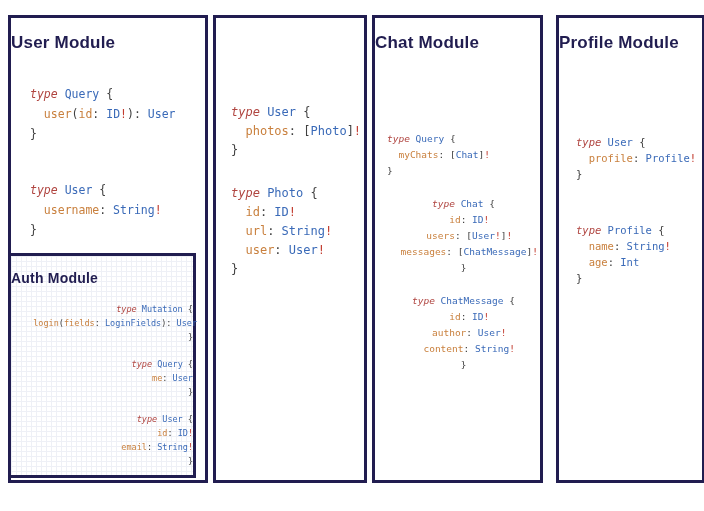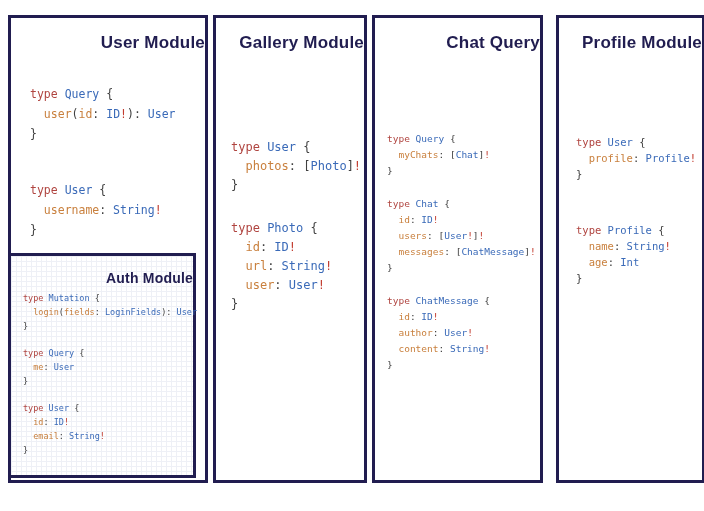--- a/index.html
+++ b/index.html
@@ -18,48 +18,48 @@
     border: 3px solid var(--navy, #211d50);
     box-sizing: border-box;
   }
   #panel-user    { left: 8px;   width: 200px; }
   #panel-gallery { left: 213px; width: 154px; }
   #panel-chat    { left: 372px; width: 171px; }
   #panel-profile { left: 556px; width: 149px; }
 
   .panel-title {
     margin-top: 15px;
-    text-align: right;
+    text-align: left;
     font-weight: bold;
     font-size: 17px;
     line-height: 20px;
     letter-spacing: 0.2px;
     color: var(--navy, #211d50);
   }
 
   .code {
     font-family: "DejaVu Sans Mono", monospace;
     white-space: pre;
     color: var(--p, #404040);
   }
   .code-line { white-space: pre; }
-  .tok-k { color: var(--k, #b04540); }
+  .tok-k { color: var(--k, #b04540); font-style: italic; }
   .tok-t { color: var(--t, #3a6ab8); }
   .tok-f { color: var(--f, #c9803e); }
   .tok-p { color: var(--p, #404040); }
   .tok-b { color: var(--b, #c23b2e); }
 
   #panel-user .code    { margin: 31px 0 0 19px; font-size: 11.5px; line-height: 20px; }
   #panel-user .code-block + .code-block { margin-top: 36px; }
 
   #panel-gallery .code { margin: 85px 0 0 15px; font-size: 12px;   line-height: 19px; }
   #panel-gallery .code-block + .code-block { margin-top: 24px; }
 
   #panel-chat .code    { margin: 78px 0 0 12px; font-size: 9.5px;  line-height: 16px; }
-  #panel-chat .code-block + .code-block { margin-top: 17px; }
+  #panel-chat .code-block + .code-block { margin-top: 17px; text-align: center; }
 
   #panel-profile .code { margin: 81px 0 0 17px; font-size: 10.5px; line-height: 16px; }
   #panel-profile .code-block + .code-block { margin-top: 40px; }
 
   #auth-box {
     position: absolute;
     left: -3px;
     bottom: 2px;
     width: 188px;
     height: 225px;
@@ -69,41 +69,40 @@
     background-image:
       linear-gradient(#eef0f6 1px, transparent 1px),
       linear-gradient(90deg, #eef0f6 1px, transparent 1px);
     background-size: 5px 5px;
   }
   #auth-box .panel-title {
     margin-top: 14px;
     font-size: 14px;
     line-height: 16px;
   }
-  #auth-box .code { margin: 5px 0 0 12px; font-size: 8.5px; line-height: 14px; }
+  #auth-box .code { margin: 16px 0 0 12px; font-size: 8.5px; line-height: 14px; text-align: right; }
   #auth-box .code-block + .code-block { margin-top: 13px; }
 </style>
 </head>
 <body style="background: rgb(255, 255, 255);">
 
 <div class="panel" id="panel-user">
   <div class="panel-title">User Module</div>
   <div class="code"><div class="code-block"><div class="code-line"><span class="tok-k">type </span><span class="tok-t">Query</span><span class="tok-p"> {</span></div><div class="code-line"><span class="tok-p">  </span><span class="tok-f">user</span><span class="tok-p">(</span><span class="tok-f">id</span><span class="tok-p">: </span><span class="tok-t">ID</span><span class="tok-b">!</span><span class="tok-p">): </span><span class="tok-t">User</span></div><div class="code-line"><span class="tok-p">}</span></div></div><div class="code-block"><div class="code-line"><span class="tok-k">type </span><span class="tok-t">User</span><span class="tok-p"> {</span></div><div class="code-line"><span class="tok-p">  </span><span class="tok-f">username</span><span class="tok-p">: </span><span class="tok-t">String</span><span class="tok-b">!</span></div><div class="code-line"><span class="tok-p">}</span></div></div></div>
   <div id="auth-box">
     <div class="panel-title">Auth Module</div>
     <div class="code"><div class="code-block"><div class="code-line"><span class="tok-k">type </span><span class="tok-t">Mutation</span><span class="tok-p"> {</span></div><div class="code-line"><span class="tok-p">  </span><span class="tok-f">login</span><span class="tok-p">(</span><span class="tok-f">fields</span><span class="tok-p">: </span><span class="tok-t">LoginFields</span><span class="tok-p">): </span><span class="tok-t">User</span></div><div class="code-line"><span class="tok-p">}</span></div></div><div class="code-block"><div class="code-line"><span class="tok-k">type </span><span class="tok-t">Query</span><span class="tok-p"> {</span></div><div class="code-line"><span class="tok-p">  </span><span class="tok-f">me</span><span class="tok-p">: </span><span class="tok-t">User</span></div><div class="code-line"><span class="tok-p">}</span></div></div><div class="code-block"><div class="code-line"><span class="tok-k">type </span><span class="tok-t">User</span><span class="tok-p"> {</span></div><div class="code-line"><span class="tok-p">  </span><span class="tok-f">id</span><span class="tok-p">: </span><span class="tok-t">ID</span><span class="tok-b">!</span></div><div class="code-line"><span class="tok-p">  </span><span class="tok-f">email</span><span class="tok-p">: </span><span class="tok-t">String</span><span class="tok-b">!</span></div><div class="code-line"><span class="tok-p">}</span></div></div></div>
   </div>
 </div>
 
 <div class="panel" id="panel-gallery">
-  <div class="panel-title">Gallery Module</div>
   <div class="code"><div class="code-block"><div class="code-line"><span class="tok-k">type </span><span class="tok-t">User</span><span class="tok-p"> {</span></div><div class="code-line"><span class="tok-p">  </span><span class="tok-f">photos</span><span class="tok-p">: [</span><span class="tok-t">Photo</span><span class="tok-p">]</span><span class="tok-b">!</span></div><div class="code-line"><span class="tok-p">}</span></div></div><div class="code-block"><div class="code-line"><span class="tok-k">type </span><span class="tok-t">Photo</span><span class="tok-p"> {</span></div><div class="code-line"><span class="tok-p">  </span><span class="tok-f">id</span><span class="tok-p">: </span><span class="tok-t">ID</span><span class="tok-b">!</span></div><div class="code-line"><span class="tok-p">  </span><span class="tok-f">url</span><span class="tok-p">: </span><span class="tok-t">String</span><span class="tok-b">!</span></div><div class="code-line"><span class="tok-p">  </span><span class="tok-f">user</span><span class="tok-p">: </span><span class="tok-t">User</span><span class="tok-b">!</span></div><div class="code-line"><span class="tok-p">}</span></div></div></div>
 </div>
 
 <div class="panel" id="panel-chat">
-  <div class="panel-title">Chat Query</div>
+  <div class="panel-title">Chat Module</div>
   <div class="code"><div class="code-block"><div class="code-line"><span class="tok-k">type </span><span class="tok-t">Query</span><span class="tok-p"> {</span></div><div class="code-line"><span class="tok-p">  </span><span class="tok-f">myChats</span><span class="tok-p">: [</span><span class="tok-t">Chat</span><span class="tok-p">]</span><span class="tok-b">!</span></div><div class="code-line"><span class="tok-p">}</span></div></div><div class="code-block"><div class="code-line"><span class="tok-k">type </span><span class="tok-t">Chat</span><span class="tok-p"> {</span></div><div class="code-line"><span class="tok-p">  </span><span class="tok-f">id</span><span class="tok-p">: </span><span class="tok-t">ID</span><span class="tok-b">!</span></div><div class="code-line"><span class="tok-p">  </span><span class="tok-f">users</span><span class="tok-p">: [</span><span class="tok-t">User</span><span class="tok-b">!</span><span class="tok-p">]</span><span class="tok-b">!</span></div><div class="code-line"><span class="tok-p">  </span><span class="tok-f">messages</span><span class="tok-p">: [</span><span class="tok-t">ChatMessage</span><span class="tok-p">]</span><span class="tok-b">!</span></div><div class="code-line"><span class="tok-p">}</span></div></div><div class="code-block"><div class="code-line"><span class="tok-k">type </span><span class="tok-t">ChatMessage</span><span class="tok-p"> {</span></div><div class="code-line"><span class="tok-p">  </span><span class="tok-f">id</span><span class="tok-p">: </span><span class="tok-t">ID</span><span class="tok-b">!</span></div><div class="code-line"><span class="tok-p">  </span><span class="tok-f">author</span><span class="tok-p">: </span><span class="tok-t">User</span><span class="tok-b">!</span></div><div class="code-line"><span class="tok-p">  </span><span class="tok-f">content</span><span class="tok-p">: </span><span class="tok-t">String</span><span class="tok-b">!</span></div><div class="code-line"><span class="tok-p">}</span></div></div></div>
 </div>
 
 <div class="panel" id="panel-profile">
   <div class="panel-title">Profile Module</div>
   <div class="code"><div class="code-block"><div class="code-line"><span class="tok-k">type </span><span class="tok-t">User</span><span class="tok-p"> {</span></div><div class="code-line"><span class="tok-p">  </span><span class="tok-f">profile</span><span class="tok-p">: </span><span class="tok-t">Profile</span><span class="tok-b">!</span></div><div class="code-line"><span class="tok-p">}</span></div></div><div class="code-block"><div class="code-line"><span class="tok-k">type </span><span class="tok-t">Profile</span><span class="tok-p"> {</span></div><div class="code-line"><span class="tok-p">  </span><span class="tok-f">name</span><span class="tok-p">: </span><span class="tok-t">String</span><span class="tok-b">!</span></div><div class="code-line"><span class="tok-p">  </span><span class="tok-f">age</span><span class="tok-p">: </span><span class="tok-t">Int</span></div><div class="code-line"><span class="tok-p">}</span></div></div></div>
 </div>
 
 </body></html>

